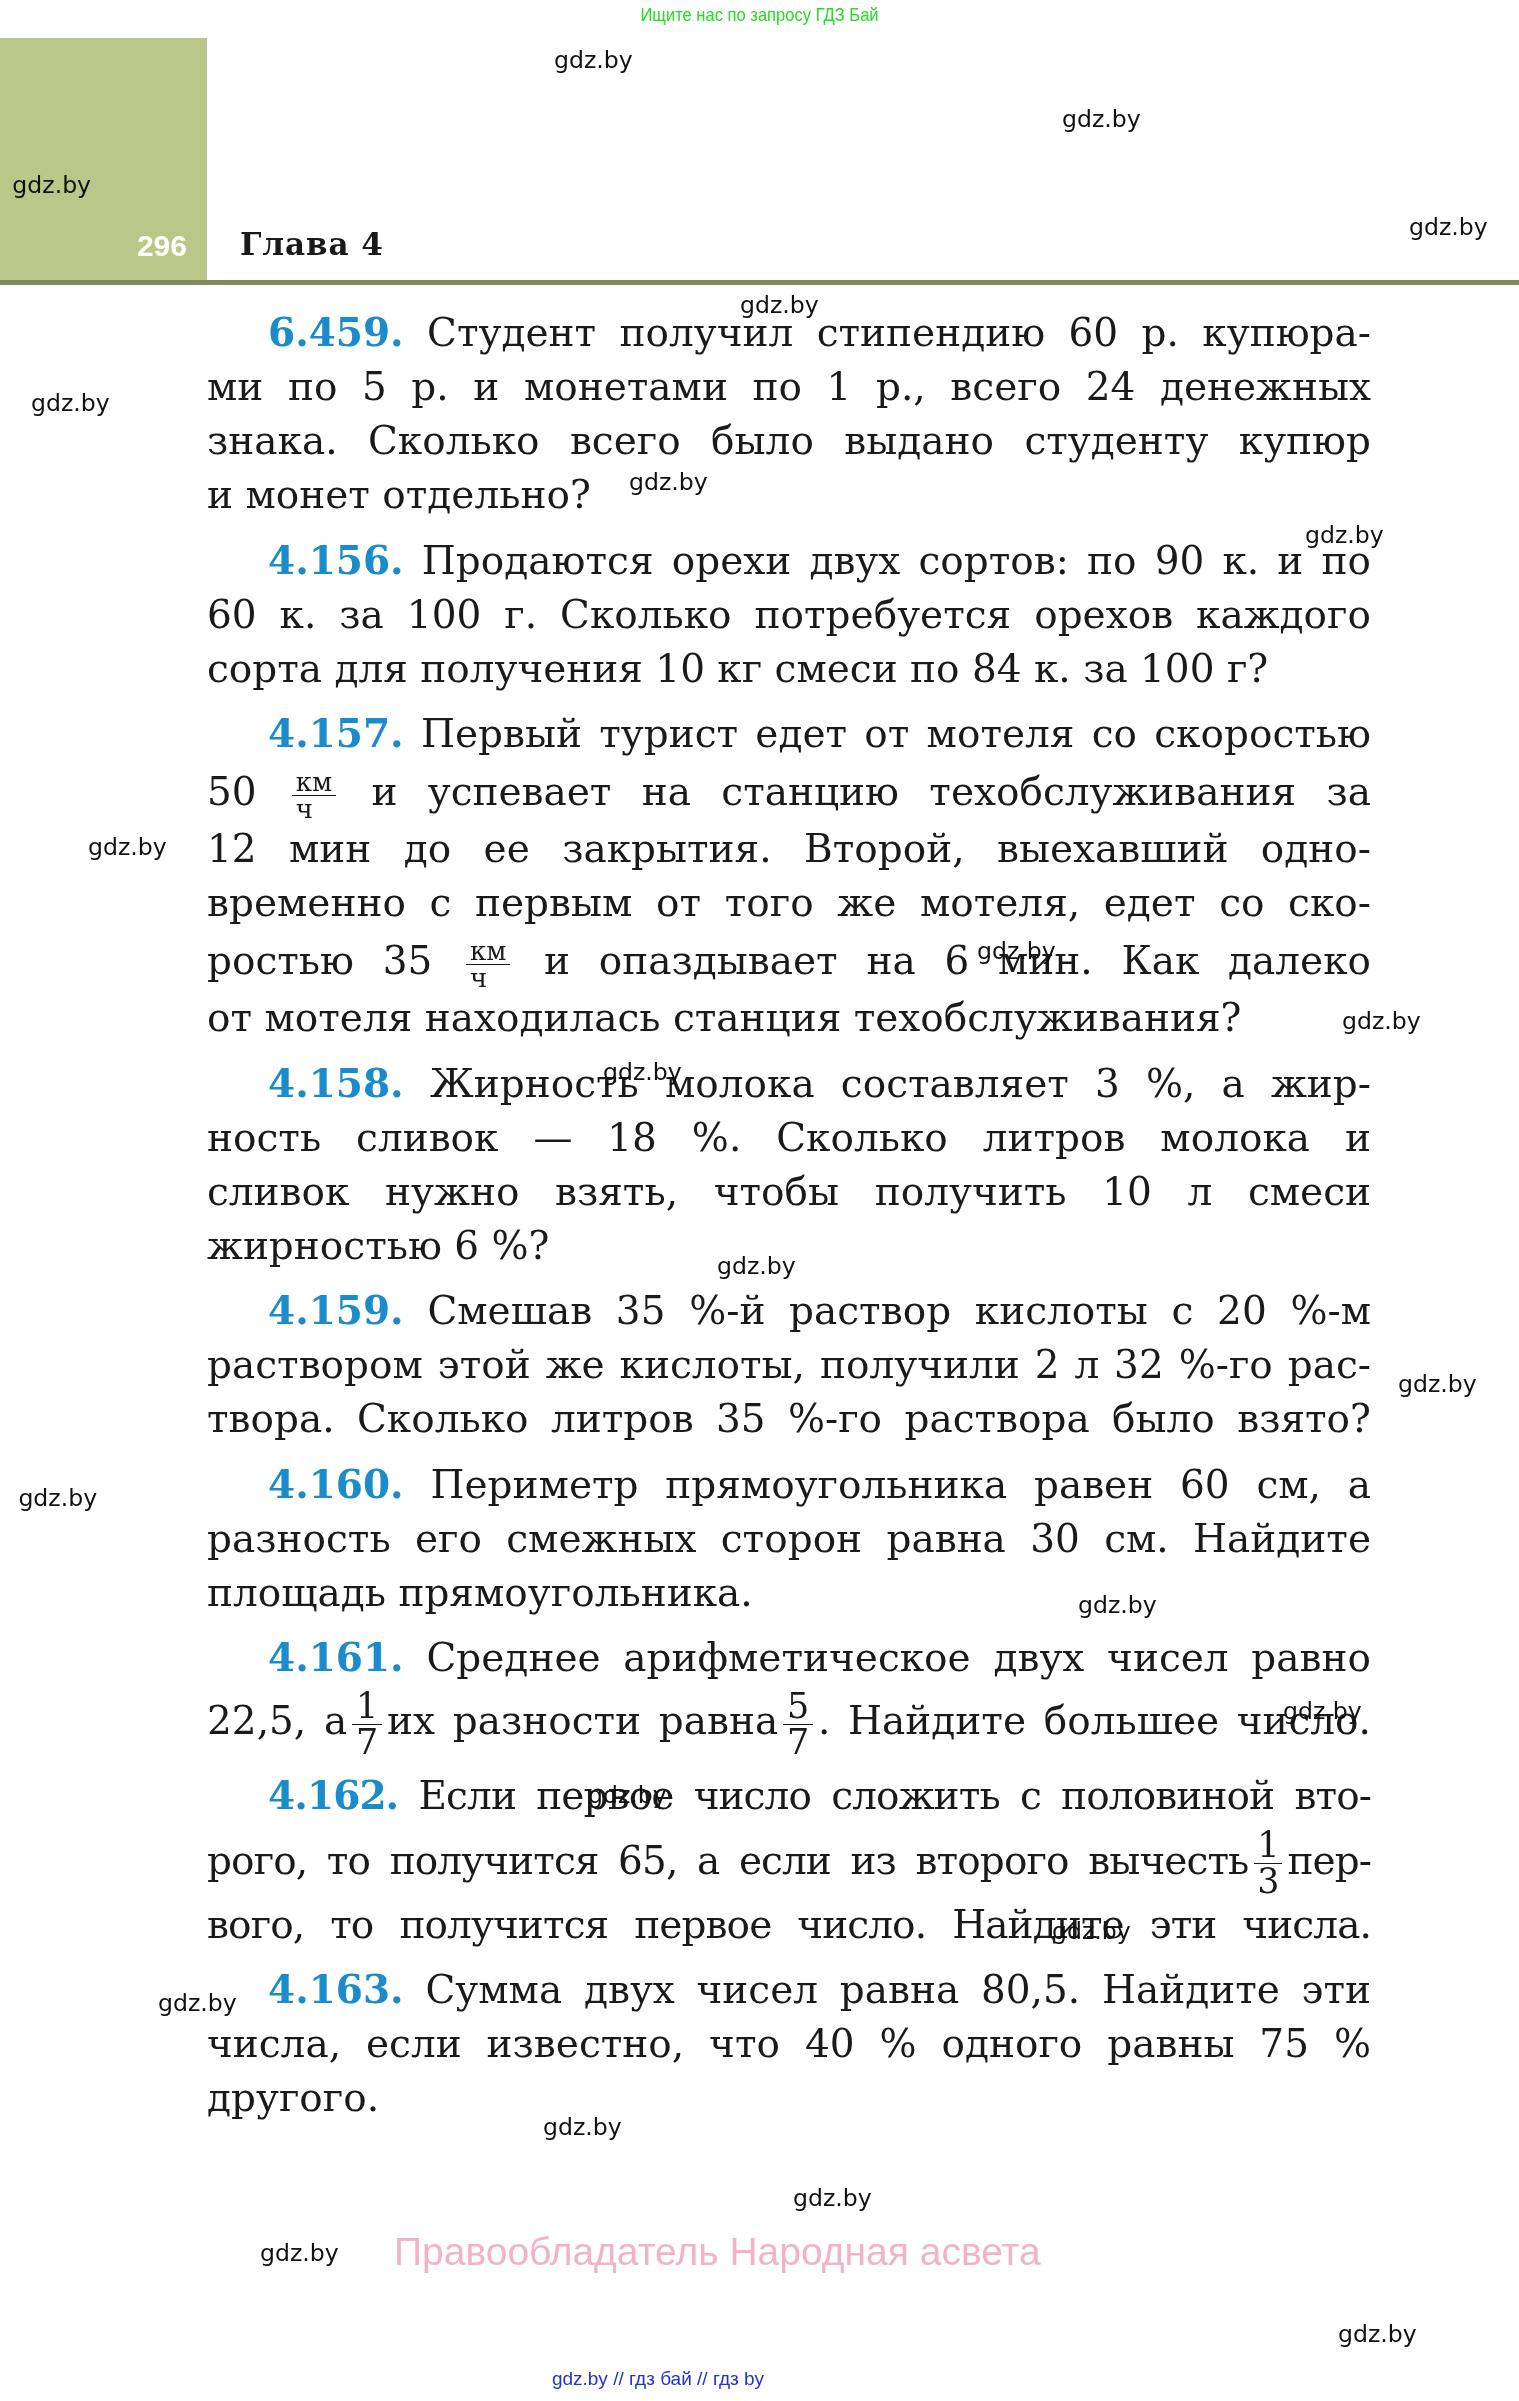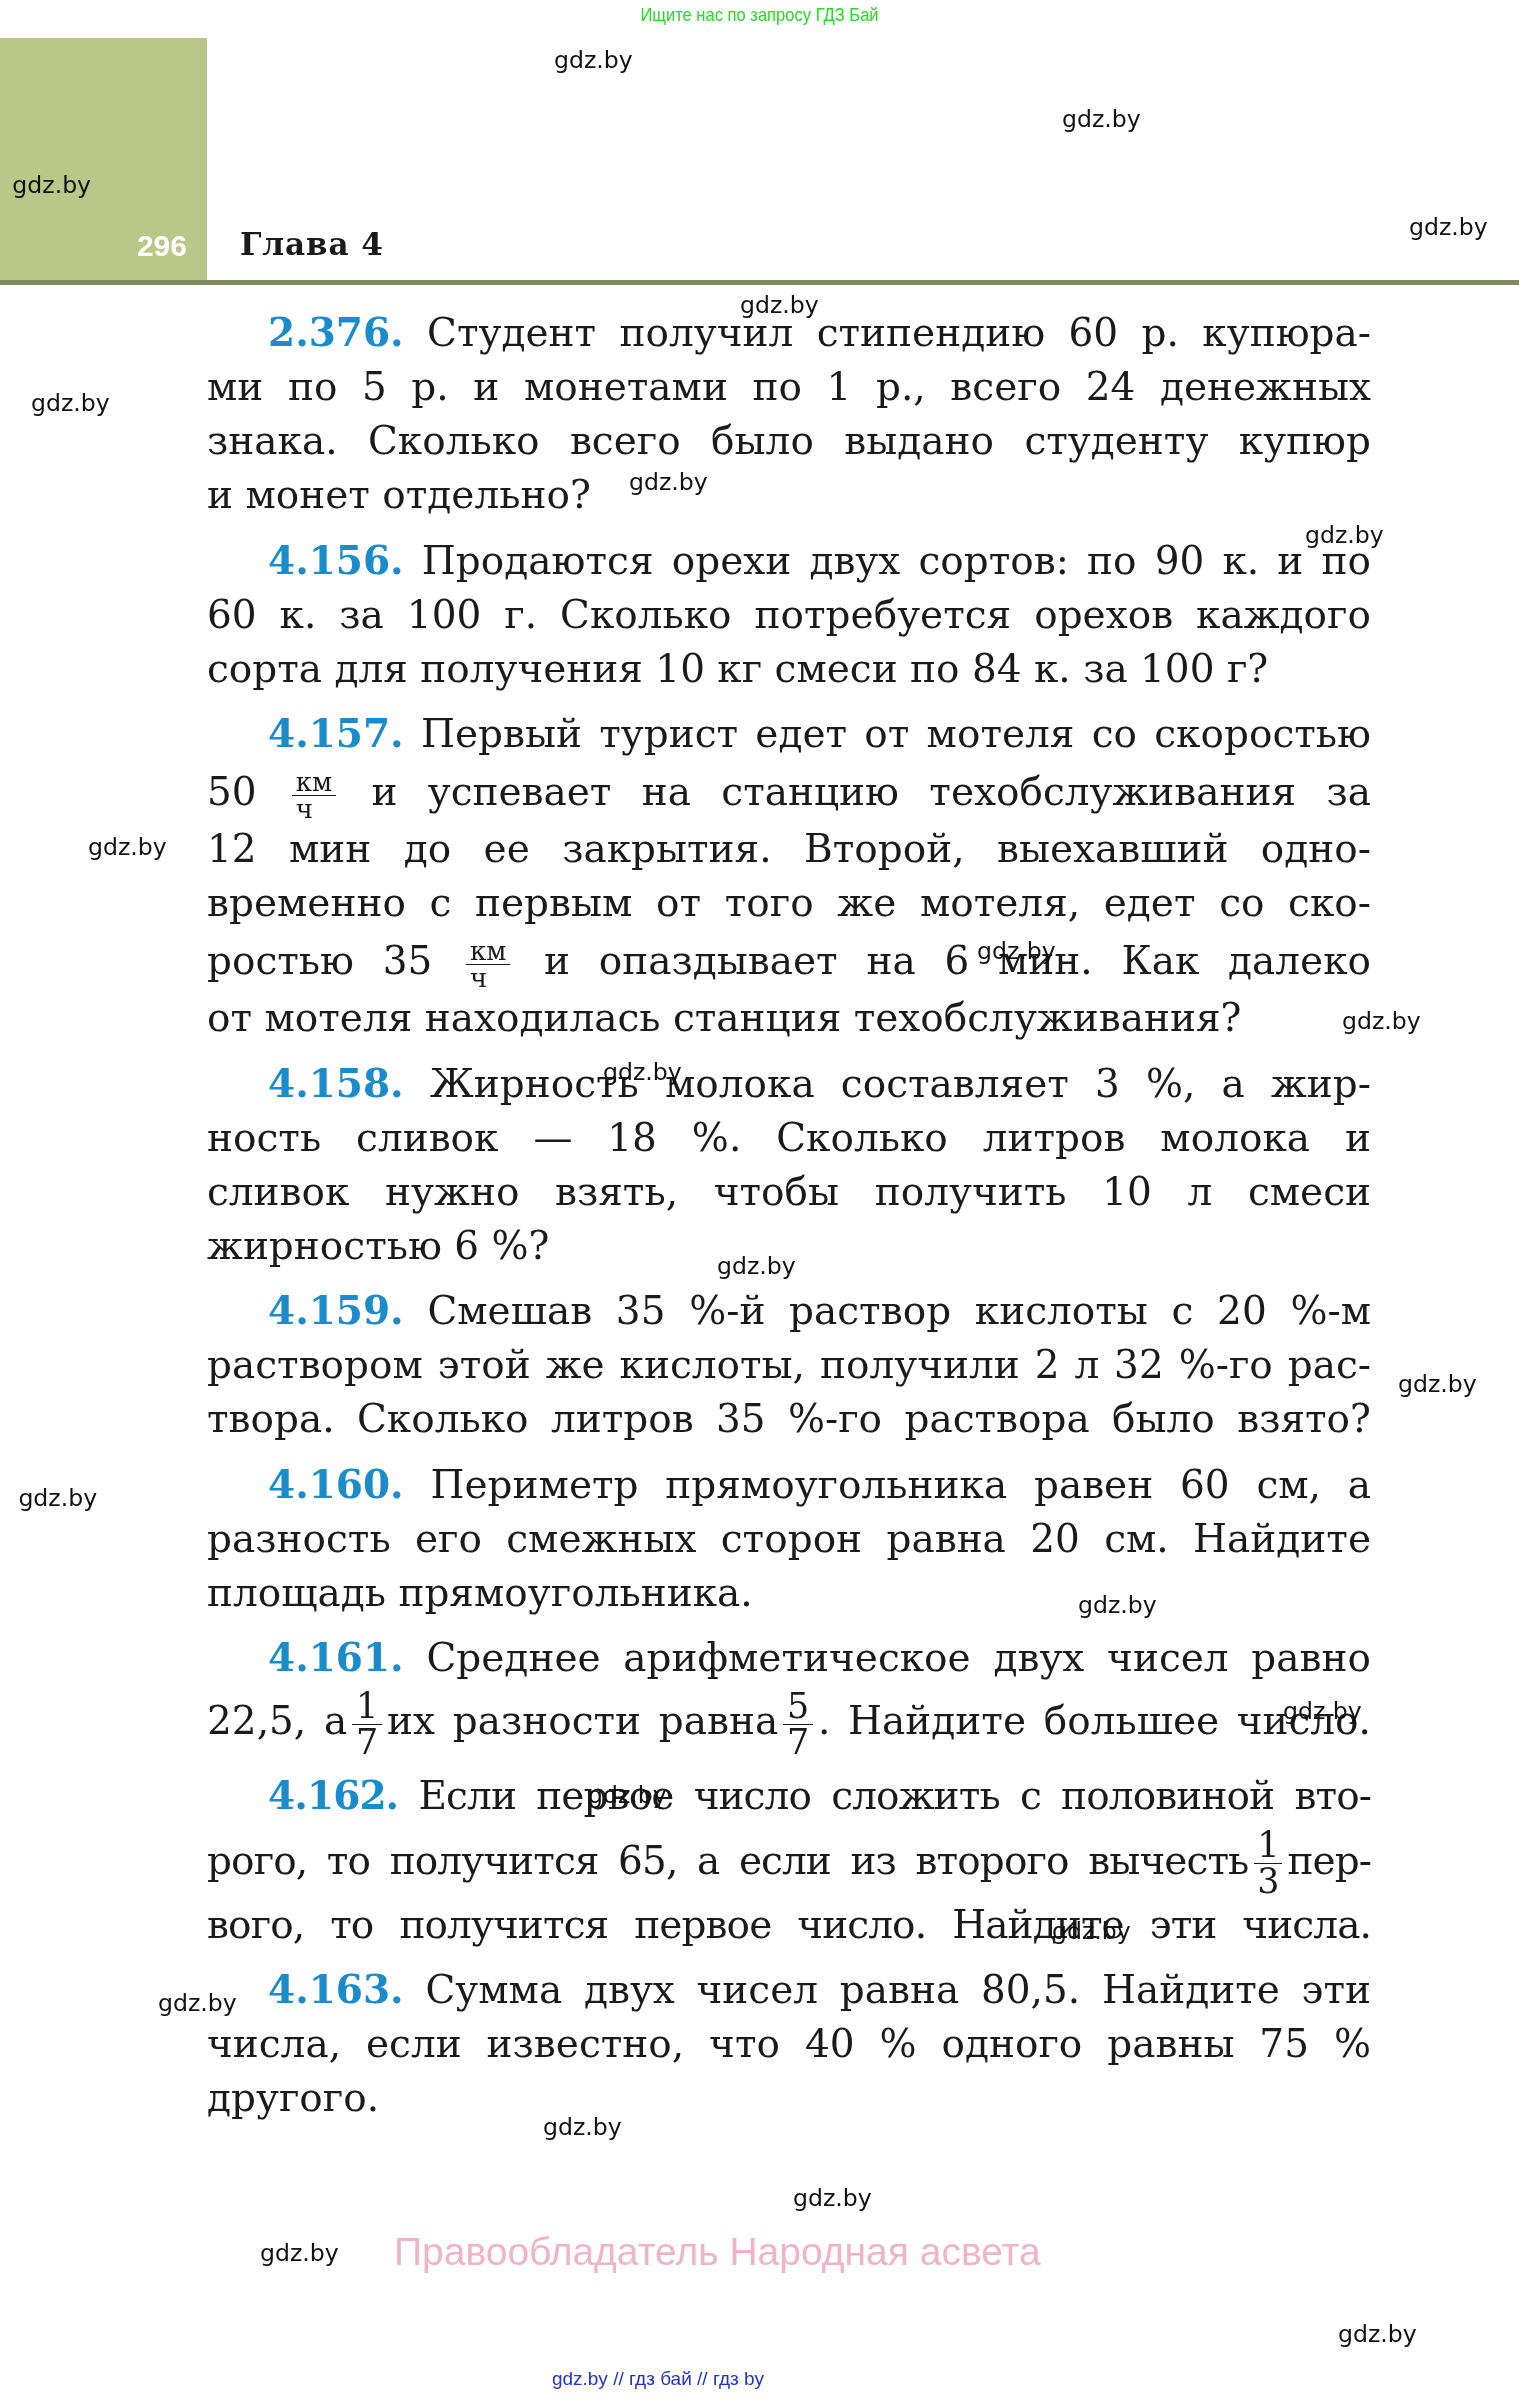--- a/index.html
+++ b/index.html
@@ -60,21 +60,21 @@
 <div class="top-banner">Ищите нас по запросу ГДЗ Бай</div>
 
 <div class="side-block"></div>
 <div class="page-number">296</div>
 <div class="chapter-title">Глава 4</div>
 <div class="header-rule"></div>
 
 <div class="content">
 
   <div class="problem" style="text-indent:0">
-    <span class="line" style="padding-left:61px"><span class="num">2.376.</span> <span>Студент получил стипендию 60 р. купюра-</span></span>
+    <span class="line" style="padding-left:61px"><span class="num">6.459.</span> <span>Студент получил стипендию 60 р. купюра-</span></span>
     <span class="line">ми по 5 р. и монетами по 1 р., всего 24 денежных</span>
     <span class="line">знака. Сколько всего было выдано студенту купюр</span>
     <span class="line last">и монет отдельно?</span>
   </div>
 
   <div class="problem" style="text-indent:0">
     <span class="line" style="padding-left:61px"><span class="num">4.156.</span> <span>Продаются орехи двух сортов: по 90 к. и по</span></span>
     <span class="line">60 к. за 100 г. Сколько потребуется орехов каждого</span>
     <span class="line last">сорта для получения 10 кг смеси по 84 к. за 100 г?</span>
   </div>
@@ -104,21 +104,21 @@
   </div>
 
   <div class="problem" style="text-indent:0">
     <span class="line" style="padding-left:61px"><span class="num">4.159.</span> <span>Смешав 35 %-й раствор кислоты с 20 %-м</span></span>
     <span class="line">раствором этой же кислоты, получили 2 л 32 %-го рас-</span>
     <span class="line">твора. Сколько литров 35 %-го раствора было взято?</span>
   </div>
 
   <div class="problem" style="text-indent:0">
     <span class="line" style="padding-left:61px"><span class="num">4.160.</span> <span>Периметр прямоугольника равен 60 см, а</span></span>
-    <span class="line">разность его смежных сторон равна 20 см. Найдите</span>
+    <span class="line">разность его смежных сторон равна 30 см. Найдите</span>
     <span class="line last">площадь прямоугольника.</span>
   </div>
 
   <div class="problem" style="text-indent:0">
     <span class="line" style="padding-left:61px"><span class="num">4.161.</span> <span>Среднее арифметическое двух чисел равно</span></span>
     <span class="line" style="height:72px;line-height:72px">
       <span>22,5, а</span><span class="frac big"><span class="n">1</span><span class="d">7</span></span><span>их разности равна</span><span class="frac big"><span class="n">5</span><span class="d">7</span></span><span>. Найдите большее число.</span>
     </span>
   </div>
 

